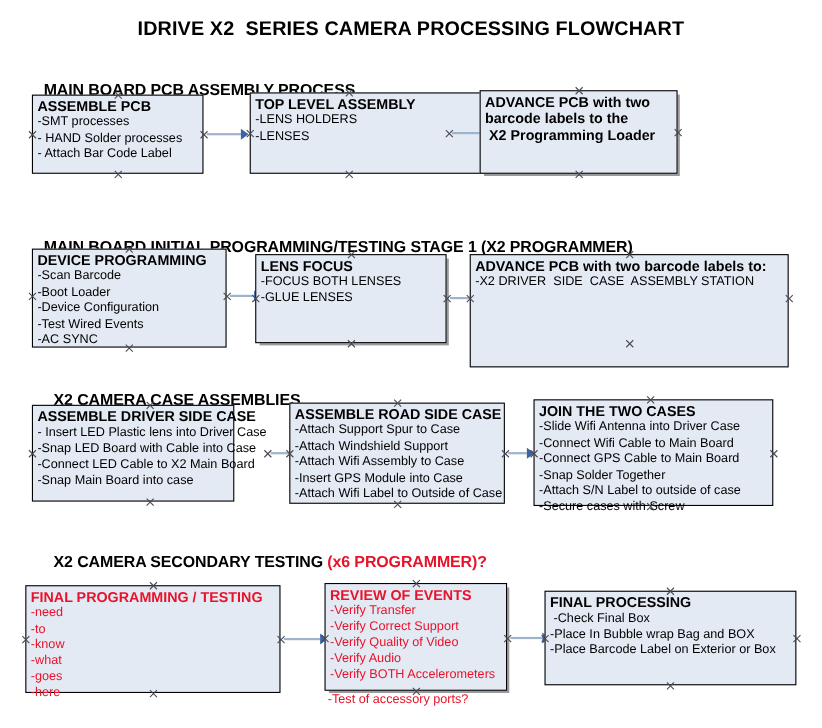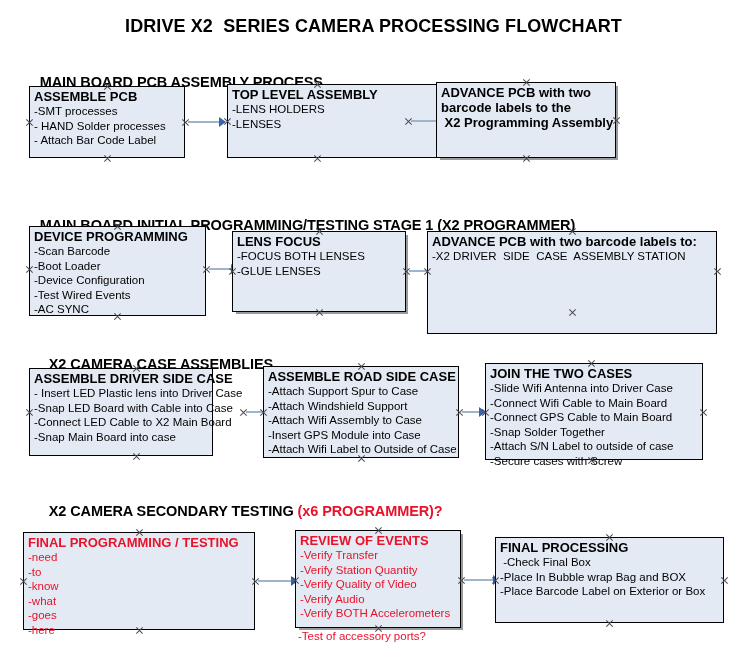--- a/index.html
+++ b/index.html
@@ -166,21 +166,21 @@
   <div class="handle" style="left:408px; top:121px;"></div>
 
   <div class="arrow" style="left:411px; top:116px; width:38px;">
     <div class="shaft" style="width:31px;"></div>
     <div class="head" style="left:31px;"></div>
   </div>
 
   <div class="node shadowed" style="left:436px; top:82px; width:180px; height:76px;">
     <div class="node-title">ADVANCE PCB with two</div>
     <div class="node-title">barcode labels to the</div>
-    <div class="node-title"> X2 Programming Assembly</div>
+    <div class="node-title"> X2 Programming Loader</div>
   </div>
   <div class="handle" style="left:526px; top:82px;"></div>
   <div class="handle" style="left:526px; top:158px;"></div>
   <div class="handle" style="left:616px; top:120px;"></div>
 
   <div class="section-title" style="left:24px; top:201px;">
     <span>MAIN BOARD INITIAL PROGRAMMING/TESTING STAGE 1 (X2 PROGRAMMER)</span>
   </div>
 
   <div class="node" style="left:29px; top:226px; width:177px; height:90px;">
@@ -297,21 +297,21 @@
   <div class="handle" style="left:255px; top:581px;"></div>
 
   <div class="arrow" style="left:258px; top:576px; width:40px;">
     <div class="shaft" style="width:33px;"></div>
     <div class="head" style="left:33px;"></div>
   </div>
 
   <div class="node shadowed red" style="left:295px; top:530px; width:166px; height:98px;">
     <div class="node-title">REVIEW OF EVENTS</div>
     <div class="node-line">-Verify Transfer</div>
-    <div class="node-line">-Verify Station Quantity</div>
+    <div class="node-line">-Verify Correct Support</div>
     <div class="node-line">-Verify Quality of Video</div>
     <div class="node-line">-Verify Audio</div>
     <div class="node-line">-Verify BOTH Accelerometers</div>
   </div>
   <div class="overflow-line" style="left:298px; top:629px;">-Test of accessory ports?</div>
   <div class="handle" style="left:378px; top:530px;"></div>
   <div class="handle" style="left:378px; top:628px;"></div>
   <div class="handle" style="left:295px; top:580px;"></div>
   <div class="handle" style="left:461px; top:580px;"></div>
 

